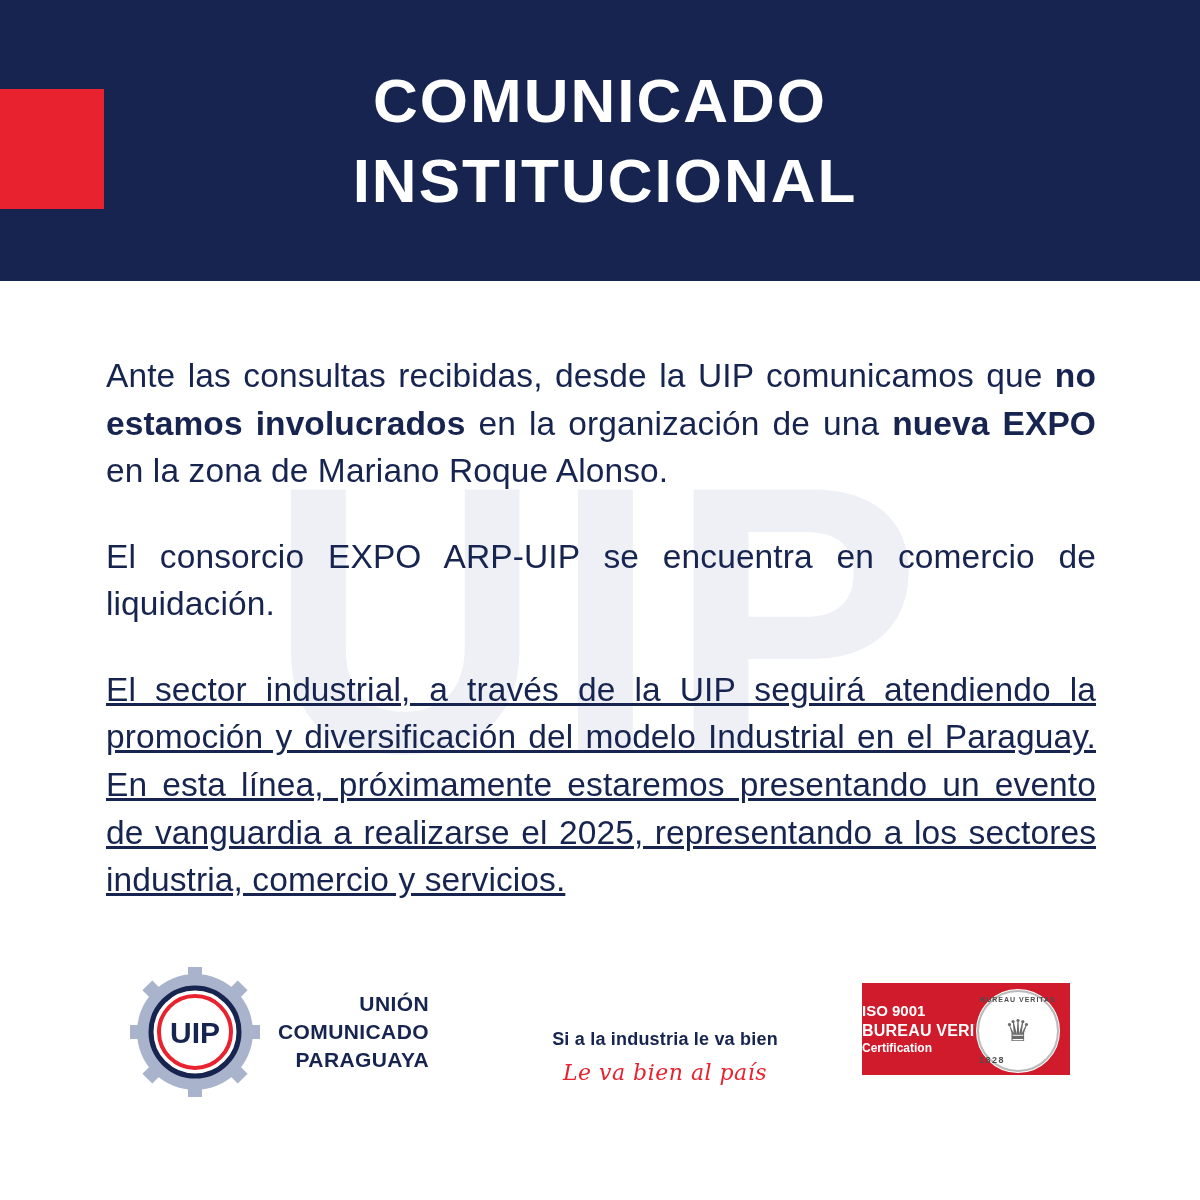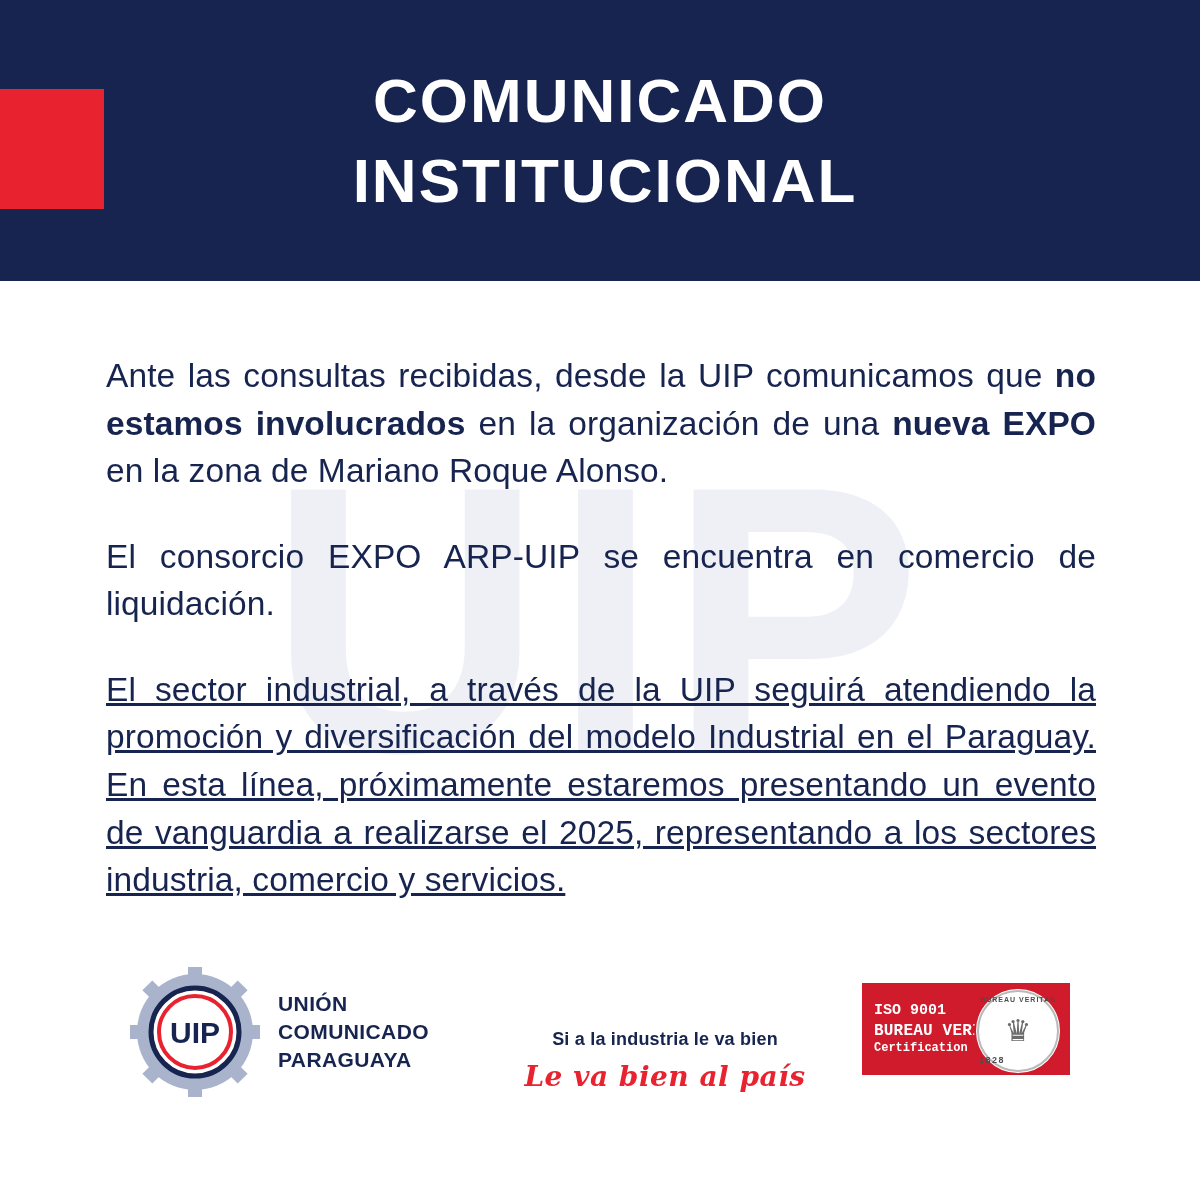--- a/index.html
+++ b/index.html
@@ -112,20 +112,21 @@
     position: relative;
     width: 130px;
     height: 130px;
   }
   .uip-name {
     color: #16244f;
     font-weight: bold;
     font-size: 21px;
     line-height: 1.32;
     letter-spacing: 0.4px;
+    text-align: right;
   }
 
   
   .slogan-block {
     position: absolute;
     left: 510px;
     top: 28px;
     width: 310px;
     text-align: center;
     margin-top: 36px;
@@ -133,42 +134,41 @@
   .slogan-top {
     color: #16244f;
     font-weight: bold;
     font-size: 18px;
     letter-spacing: 0.2px;
     margin-bottom: 10px;
   }
   .slogan-main {
     color: #e8222e;
     font-style: italic;
-    font-weight: bold;
-    font-size: 28px;
+    font-weight: normal;
+    font-size: 22px;
     letter-spacing: 0.5px;
     font-family: "DejaVu Serif", serif;
   }
 
   
   .bv-block {
     position: absolute;
     left: 862px;
     top: 18px;
     width: 208px;
     height: 92px;
     background: #cf1b2b;
     display: flex;
     align-items: center;
   }
   .bv-text {
     color: #ffffff;
-    padding-left: 12px;
+    padding-left: 0;
     line-height: 1.25;
-    font-family: Liberation Mono, monospace;
   }
   .bv-iso { font-size: 15px; font-weight: bold; }
   .bv-name { font-size: 16px; font-weight: bold; letter-spacing: 0.2px; }
   .bv-cert { font-size: 12px; font-weight: bold; }
   .bv-seal {
     position: absolute;
     right: 8px;
     top: 4px;
     width: 84px;
     height: 84px;

